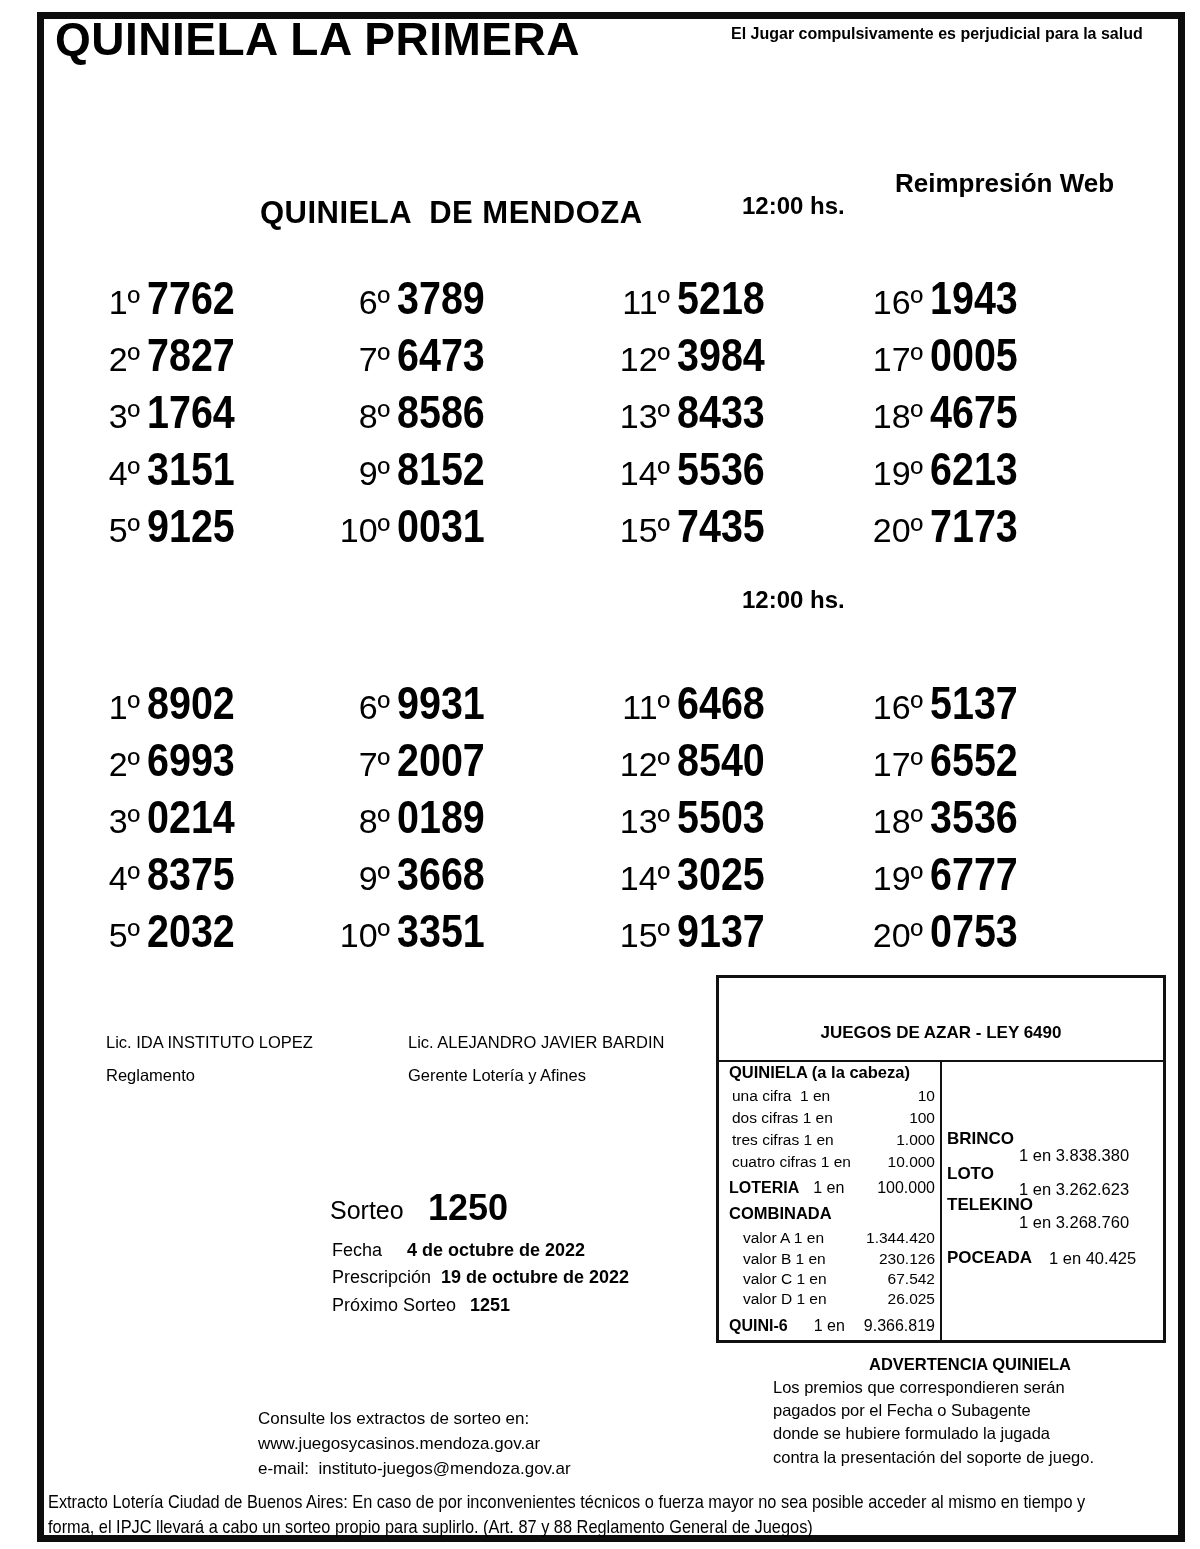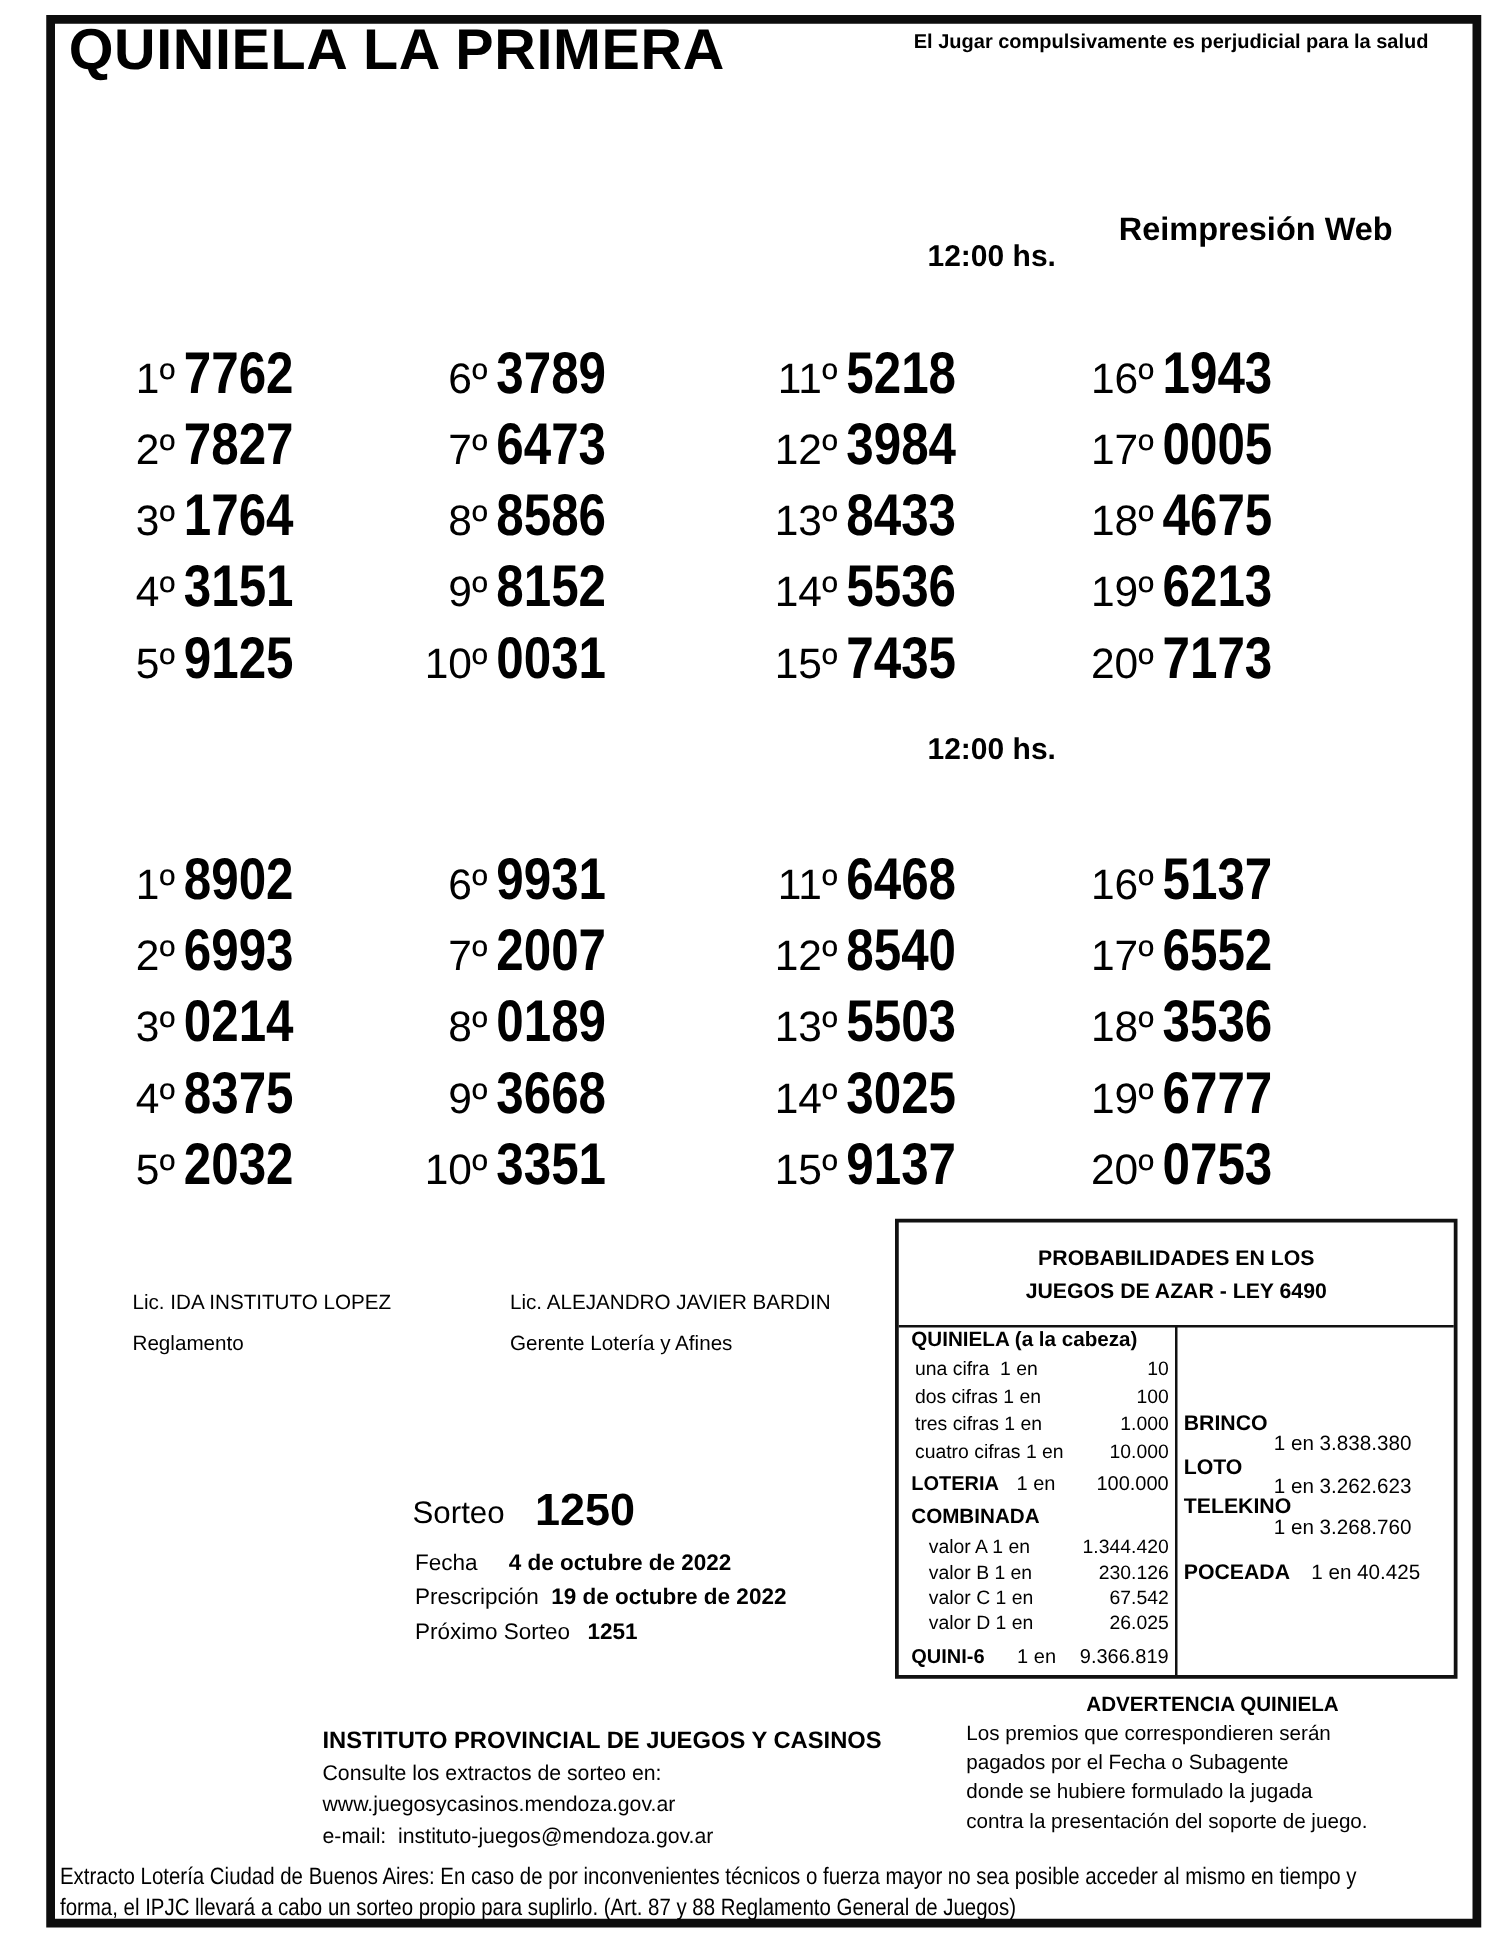--- a/index.html
+++ b/index.html
@@ -43,20 +43,21 @@
 </head>
 <body>
 
 <div class="page">
   <div class="frame"></div>
 
   <div class="abs page-title">QUINIELA LA PRIMERA</div>
   <div class="abs warning">El Jugar compulsivamente es perjudicial para la salud</div>
   <div class="abs reimp">Reimpresión Web</div>
 
+  <div class="abs sec-title" style="left:260px;top:197px;">QUINIELA  DE MENDOZA</div>
   <div class="abs time" style="left:742px;top:194px;">12:00 hs.</div>
 
   <div class="gcol" style="left:78px;top:270px;">
     <div class="cell">
         <span class="ord">1º</span>
         <span class="num">7762</span>
       </div>
     <div class="cell">
         <span class="ord">2º</span>
         <span class="num">7827</span>
@@ -231,21 +232,20 @@
         <span class="num">0753</span>
       </div>
   </div>
 
   <div class="abs sig-name" style="left:106px;top:1034px;">Lic. IDA INSTITUTO LOPEZ</div>
   <div class="abs sig-role" style="left:106px;top:1067px;">Reglamento</div>
   <div class="abs sig-name" style="left:408px;top:1034px;">Lic. ALEJANDRO JAVIER BARDIN</div>
   <div class="abs sig-role" style="left:408px;top:1067px;">Gerente Lotería y Afines</div>
 
   <div class="pbox">
-    <div class="in pb-h" style="top:20px;">PROBABILIDADES EN LOS</div>
     <div class="in pb-h" style="top:46px;">JUEGOS DE AZAR - LEY 6490</div>
     <div class="hline"></div>
     <div class="vline"></div>
 
     <div class="in b" style="left:10px;top:86px;font-size:16.5px;">QUINIELA (a la cabeza)</div>
     <div class="prow" style="left:13px;top:110px;width:203px;"><span>una cifra  1 en</span><span class="val">10</span></div>
     <div class="prow" style="left:13px;top:132px;width:203px;"><span>dos cifras 1 en</span><span class="val">100</span></div>
     <div class="prow" style="left:13px;top:154px;width:203px;"><span>tres cifras 1 en</span><span class="val">1.000</span></div>
     <div class="prow" style="left:13px;top:176px;width:203px;"><span>cuatro cifras 1 en</span><span class="val">10.000</span></div>
 
@@ -266,21 +266,20 @@
     <div class="in g-name" style="left:228px;top:271px;">POCEADA</div>
     <div class="in g-odds" style="left:330px;top:272px;">1 en 40.425</div>
   </div>
 
   <div class="abs sorteo-label" style="left:330px;top:1198px;">Sorteo</div>
   <div class="abs sorteo-num" style="left:428px;top:1190px;">1250</div>
   <div class="abs meta" style="left:332px;top:1241px;"><span>Fecha</span><span class="b" style="margin-left:25px;">4 de octubre de 2022</span></div>
   <div class="abs meta" style="left:332px;top:1268px;"><span>Prescripción</span><span class="b" style="margin-left:10px;">19 de octubre de 2022</span></div>
   <div class="abs meta" style="left:332px;top:1296px;"><span>Próximo Sorteo</span><span class="b" style="margin-left:14px;">1251</span></div>
 
-  <div class="abs inst-title" style="left:258px;top:1383px;">INSTITUTO PROVINCIAL DE JUEGOS Y CASINOS</div>
   <div class="abs inst-line" style="left:258px;top:1410px;">Consulte los extractos de sorteo en:</div>
   <div class="abs inst-line" style="left:258px;top:1435px;">www.juegosycasinos.mendoza.gov.ar</div>
   <div class="abs inst-line" style="left:258px;top:1460px;">e-mail:  instituto-juegos@mendoza.gov.ar</div>
 
   <div class="abs adv-title" style="left:770px;top:1356px;width:400px;text-align:center;">ADVERTENCIA QUINIELA</div>
   <div class="abs adv-line" style="left:773px;top:1379px;">Los premios que correspondieren serán</div>
   <div class="abs adv-line" style="left:773px;top:1402px;">pagados por el Fecha o Subagente</div>
   <div class="abs adv-line" style="left:773px;top:1425px;">donde se hubiere formulado la jugada</div>
   <div class="abs adv-line" style="left:773px;top:1449px;">contra la presentación del soporte de juego.</div>
 

